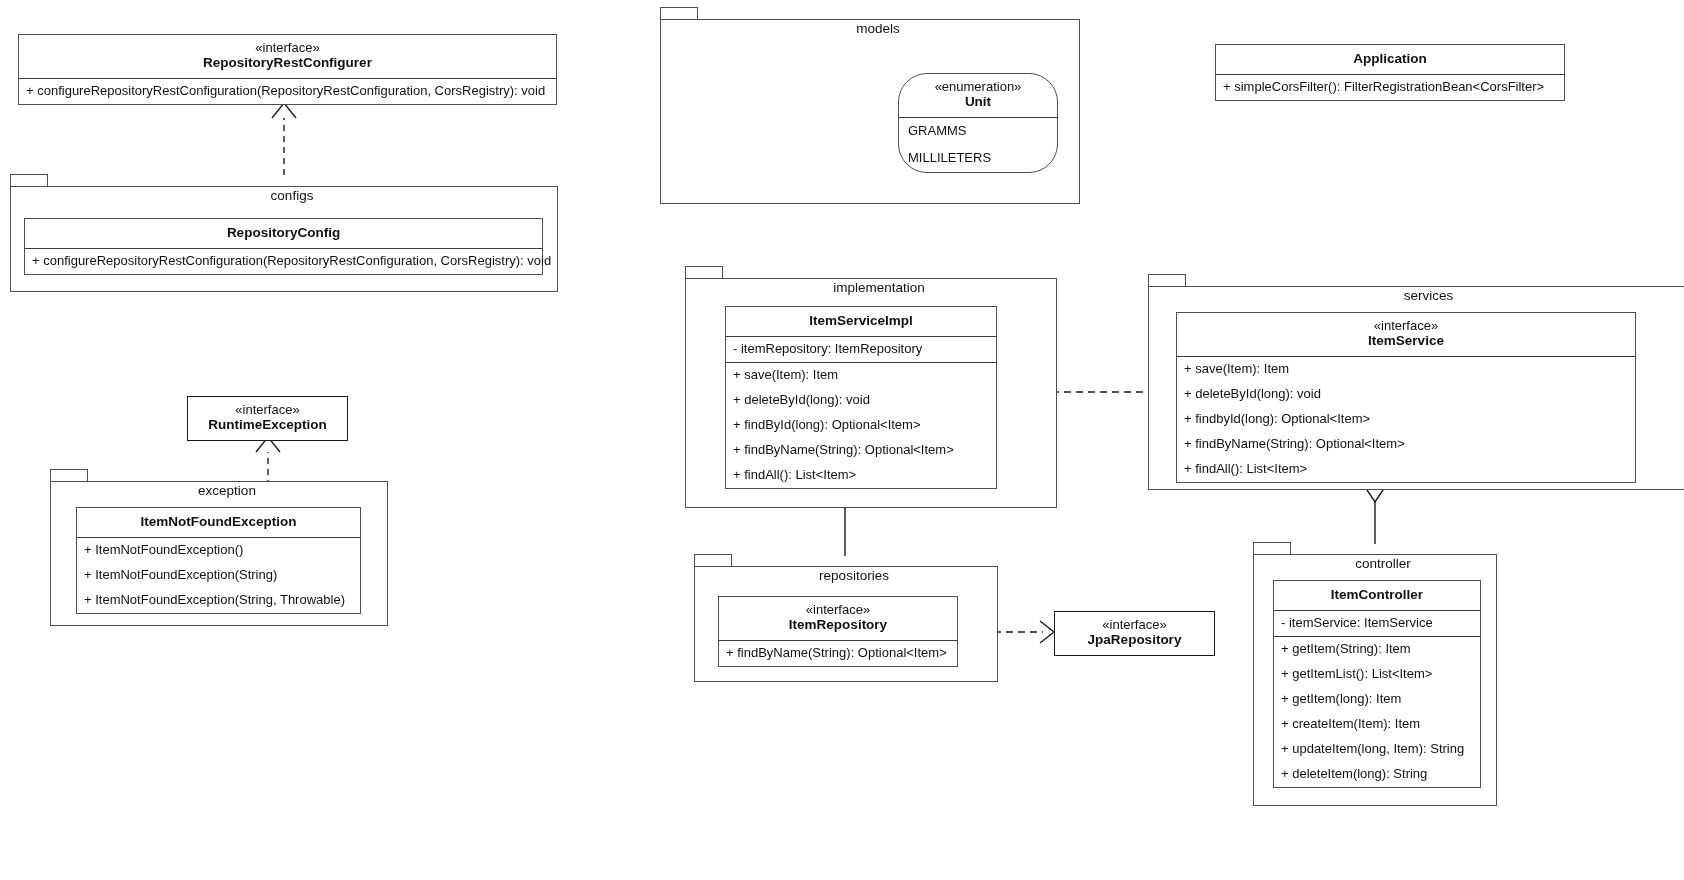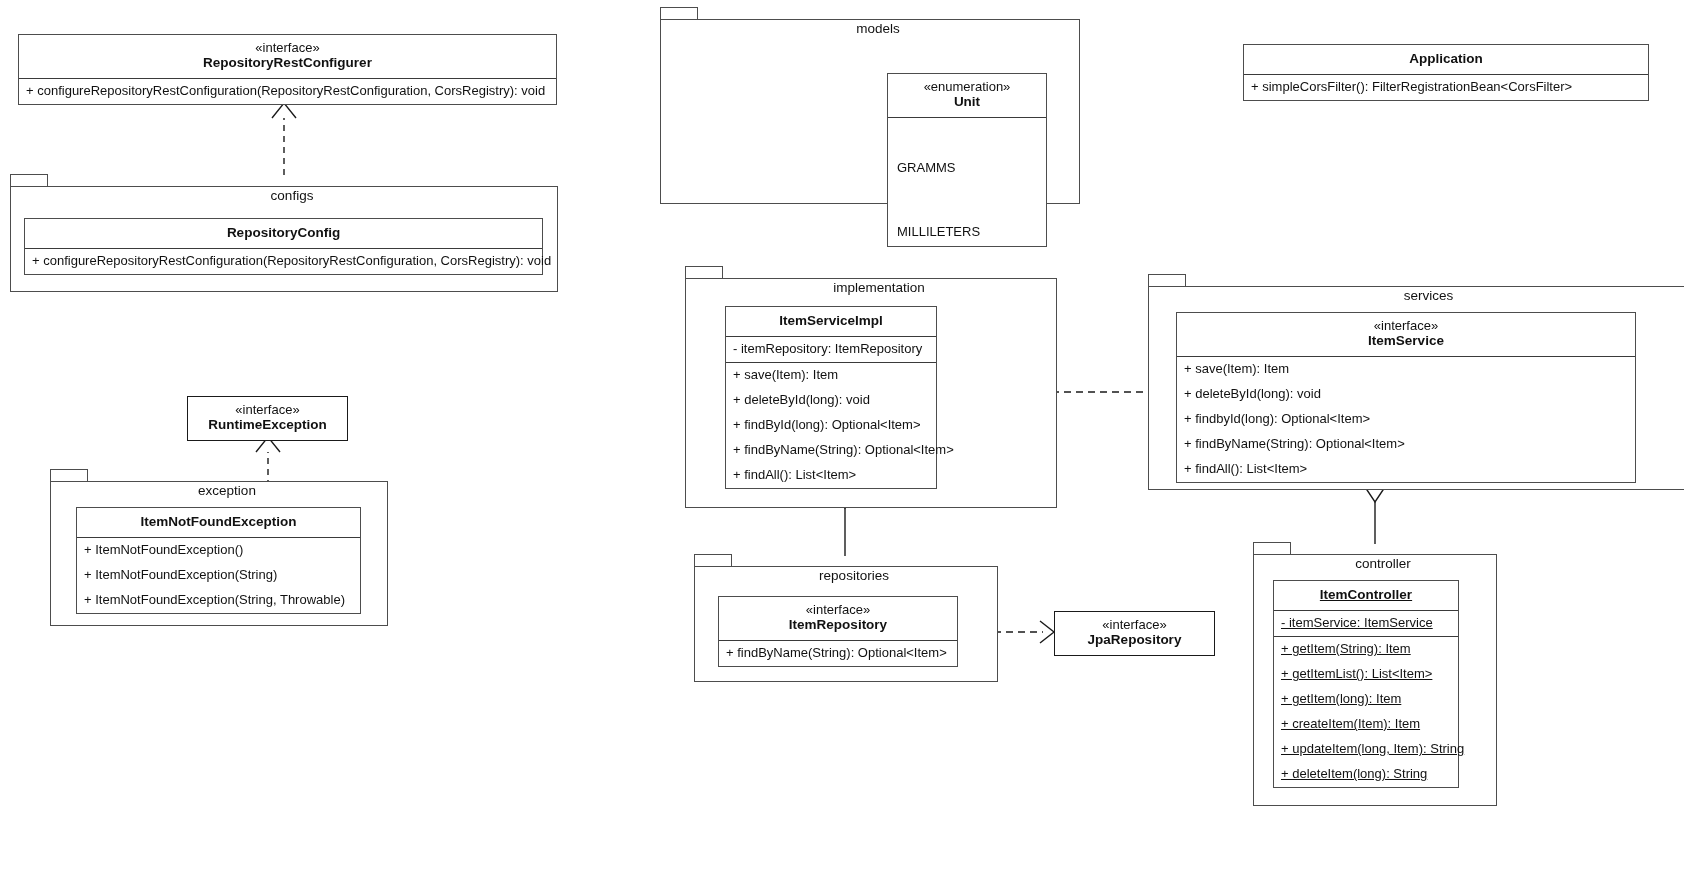--- a/index.html
+++ b/index.html
@@ -41,21 +41,21 @@
     border-bottom:1.5px solid #3a3a3a;
   }
   .stereo{font-size:13px;line-height:14px;color:#111;}
   .cname{font-size:13.5px;font-weight:bold;line-height:16px;color:#111;}
   .cls-sec{box-sizing:border-box;}
   .cls-sec + .cls-sec{border-top:1.5px solid #3a3a3a;}
   .row{
     font-size:13px;line-height:16px;color:#111;
     padding:4px 7px 5px 7px;white-space:nowrap;
   }
-  .enum-row{padding:5px 9px 6px 9px;margin-top:37px;}
+  .enum-row{padding:5px 9px 6px 9px;}
   .sec-attr .row{padding-top:5px;padding-bottom:6px;}
 </style>
 </head>
 <body>
 
 <div id="canvas">
 
   <svg class="wires" viewBox="0 0 1684 880" xmlns="http://www.w3.org/2000/svg">
     <defs>
       <marker id="hollowTri" markerWidth="14" markerHeight="14" refX="12" refY="7" orient="auto">
@@ -125,33 +125,33 @@
       </div>
     </div>
   </div>
 
   <div class="pkg" style="left:660px;top:7px;width:420px;height:197px;">
     <div class="pkg-tab"></div>
     <div class="pkg-body"></div>
     <div class="pkg-title">models</div>
 
 
-    <div class="cls" style="left:227px;top:66px;width:160px;">
+    <div class="cls" style="left:238px;top:66px;width:160px;border-radius:29px;">
       <div class="cls-head">
         <div class="stereo">«enumeration»</div>
         <div class="cname">Unit</div>
       </div>
       <div class="cls-sec">
         <div class="row enum-row">GRAMMS</div>
         <div class="row enum-row">MILLILETERS</div>
       </div>
     </div>
   </div>
 
-  <div class="cls" style="left:1215px;top:44px;width:406px;margin-left:28px;">
+  <div class="cls" style="left:1215px;top:44px;width:350px;">
     <div class="cls-head">
       <div class="cname">Application</div>
     </div>
     <div class="cls-sec">
       <div class="row">+ simpleCorsFilter(): FilterRegistrationBean&lt;CorsFilter&gt;</div>
     </div>
   </div>
 
   <div class="cls heavy" style="left:187px;top:396px;width:161px;">
     <div class="cls-head" style="border-bottom:none;">
@@ -173,21 +173,21 @@
         <div class="row">+ ItemNotFoundException(String)</div>
         <div class="row">+ ItemNotFoundException(String, Throwable)</div>
       </div>
     </div>
   </div>
 
   <div class="pkg" style="left:685px;top:266px;width:372px;height:242px;">
     <div class="pkg-tab"></div>
     <div class="pkg-body"></div>
     <div class="pkg-title">implementation</div>
-    <div class="cls" style="left:40px;top:40px;width:212px;">
+    <div class="cls" style="left:40px;top:40px;width:272px;">
       <div class="cls-head">
         <div class="cname">ItemServiceImpl</div>
       </div>
       <div class="cls-sec">
         <div class="row">- itemRepository: ItemRepository</div>
       </div>
       <div class="cls-sec">
         <div class="row">+ save(Item): Item</div>
         <div class="row">+ deleteById(long): void</div>
         <div class="row">+ findById(long): Optional&lt;Item&gt;</div>
@@ -235,21 +235,21 @@
     <div class="cls-head" style="border-bottom:none;">
       <div class="stereo">«interface»</div>
       <div class="cname">JpaRepository</div>
     </div>
   </div>
 
   <div class="pkg" style="left:1253px;top:542px;width:244px;height:264px;">
     <div class="pkg-tab"></div>
     <div class="pkg-body"></div>
     <div class="pkg-title">controller</div>
-    <div class="cls" style="left:20px;top:38px;width:186px;text-decoration:underline;">
+    <div class="cls" style="left:20px;top:38px;width:208px;">
       <div class="cls-head">
         <div class="cname">ItemController</div>
       </div>
       <div class="cls-sec">
         <div class="row">- itemService: ItemService</div>
       </div>
       <div class="cls-sec">
         <div class="row">+ getItem(String): Item</div>
         <div class="row">+ getItemList(): List&lt;Item&gt;</div>
         <div class="row">+ getItem(long): Item</div>

